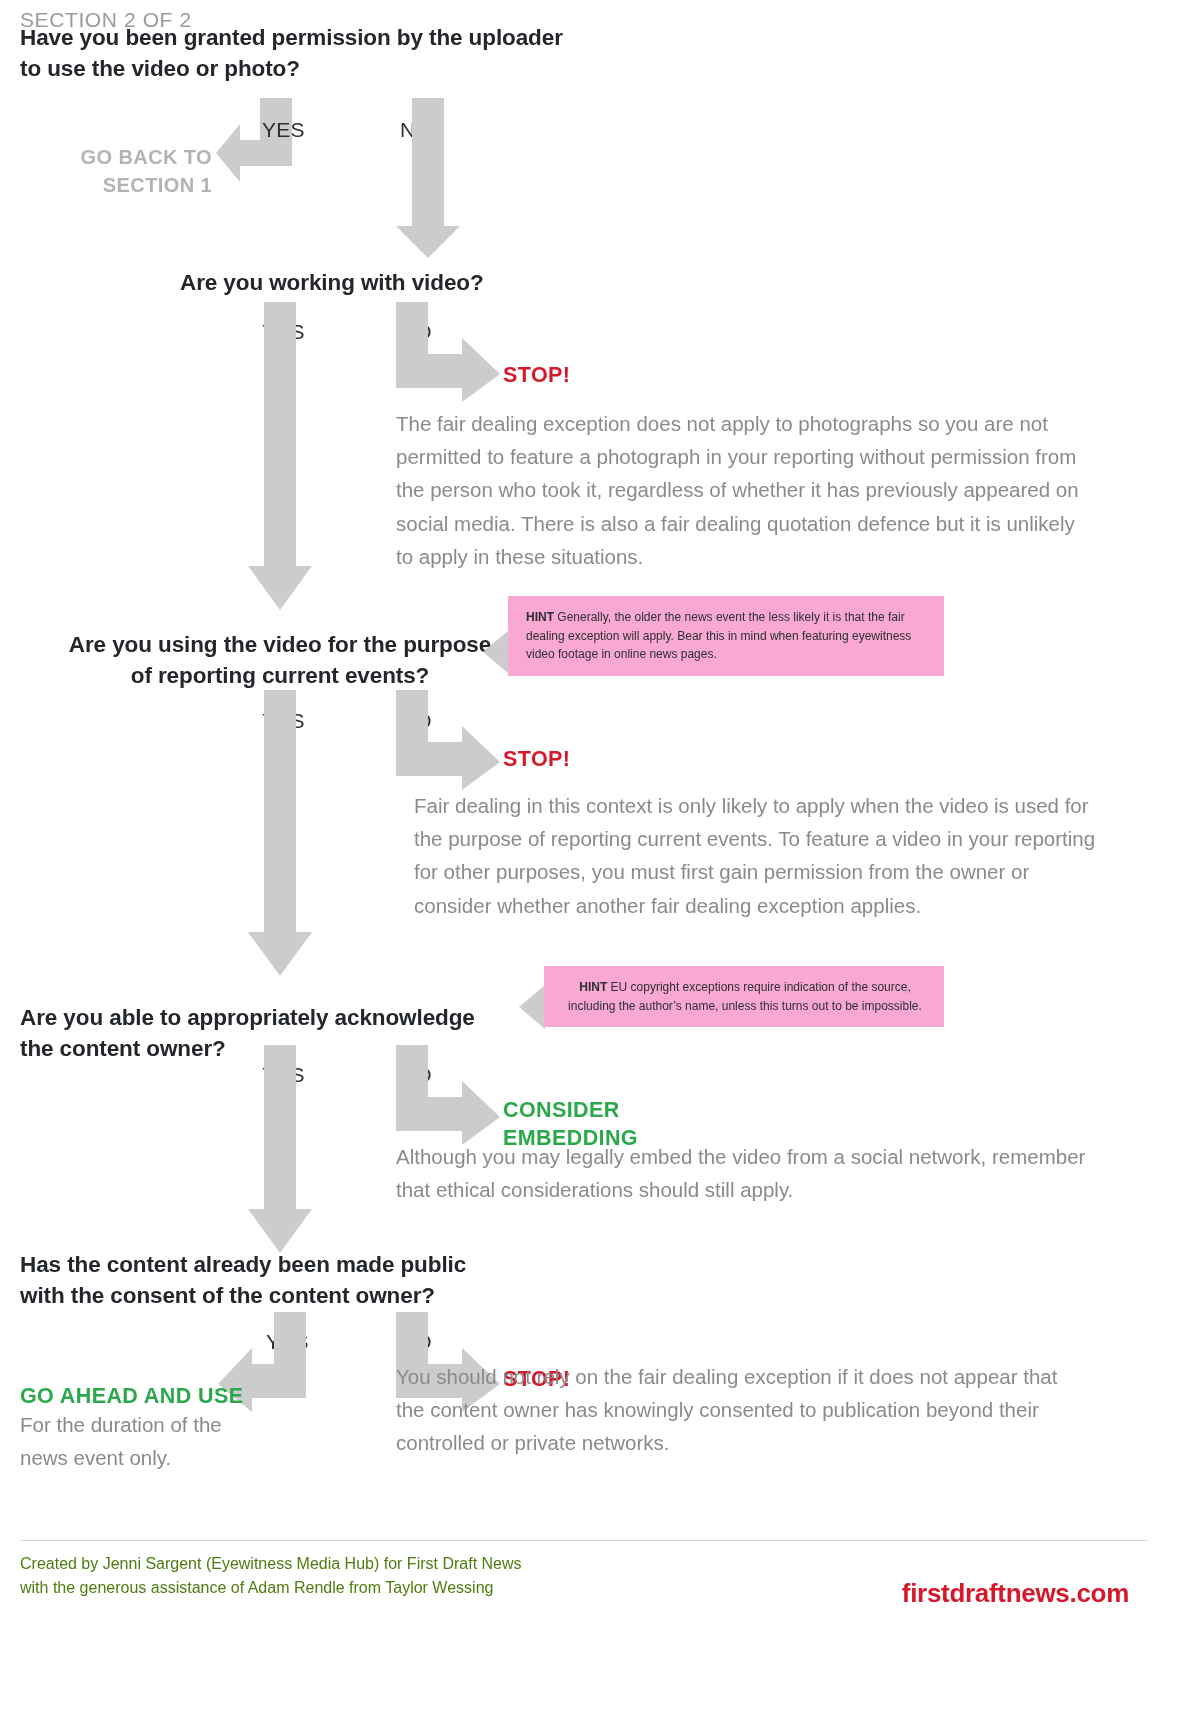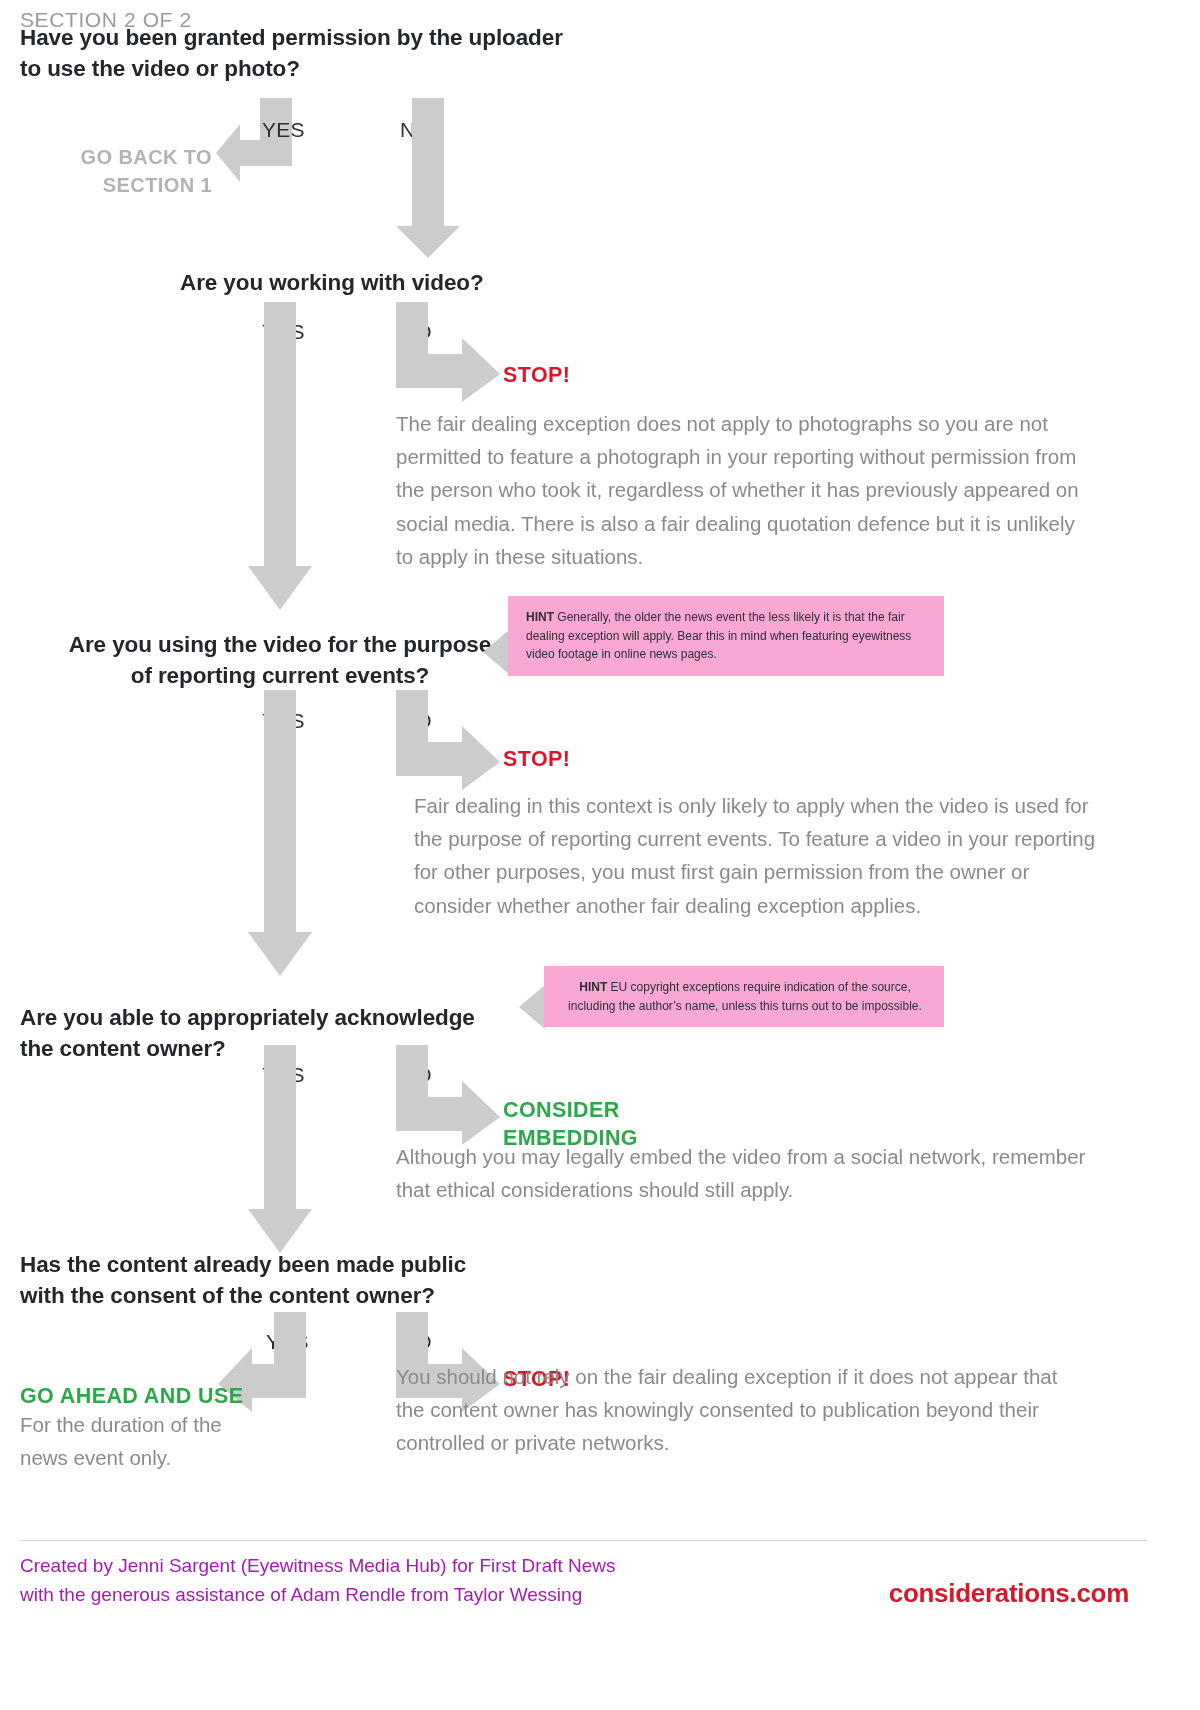--- a/index.html
+++ b/index.html
@@ -84,22 +84,22 @@
   .hint-tail {
     position: absolute;
     width: 0;
     height: 0;
     border-top: 22px solid transparent;
     border-bottom: 22px solid transparent;
     border-right: 26px solid #cccccc;
   }
   .footer-credit {
     position: absolute;
-    font-size: 19px;
-    color: #a21caf;
+    font-size: 16px;
+    color: #4d7c0f;
     line-height: 1.5;
   }
   .footer-brand {
     position: absolute;
     font-size: 26px;
     font-weight: 700;
     color: #d7182a;
     letter-spacing: -0.3px;
   }
 
@@ -247,15 +247,15 @@
     </svg>
   </div>
   <div class="outcome-stop" style="left:503px; top:1366px;">STOP!</div>
   <div class="body-text" style="left:396px; top:1360px; width:690px;">You should not rely on the fair dealing exception if it does not appear that the content owner has knowingly consented to publication beyond their controlled or private networks.</div>
 
   <div style="position:absolute; left:20px; top:1540px; width:1160px; height:1px; background:#d8d8d8;"></div>
   <div class="footer-credit" style="left:20px; top:1552px; width:700px;">
     <span>Created by Jenni Sargent (Eyewitness Media Hub) for First Draft News</span><br>
     <span>with the generous assistance of Adam Rendle from Taylor Wessing</span>
   </div>
-  <div class="footer-brand" style="right:18px; top:1578px;">considerations.com</div>
+  <div class="footer-brand" style="right:18px; top:1578px;">firstdraftnews.com</div>
 
 </div>
 
 </body></html>

